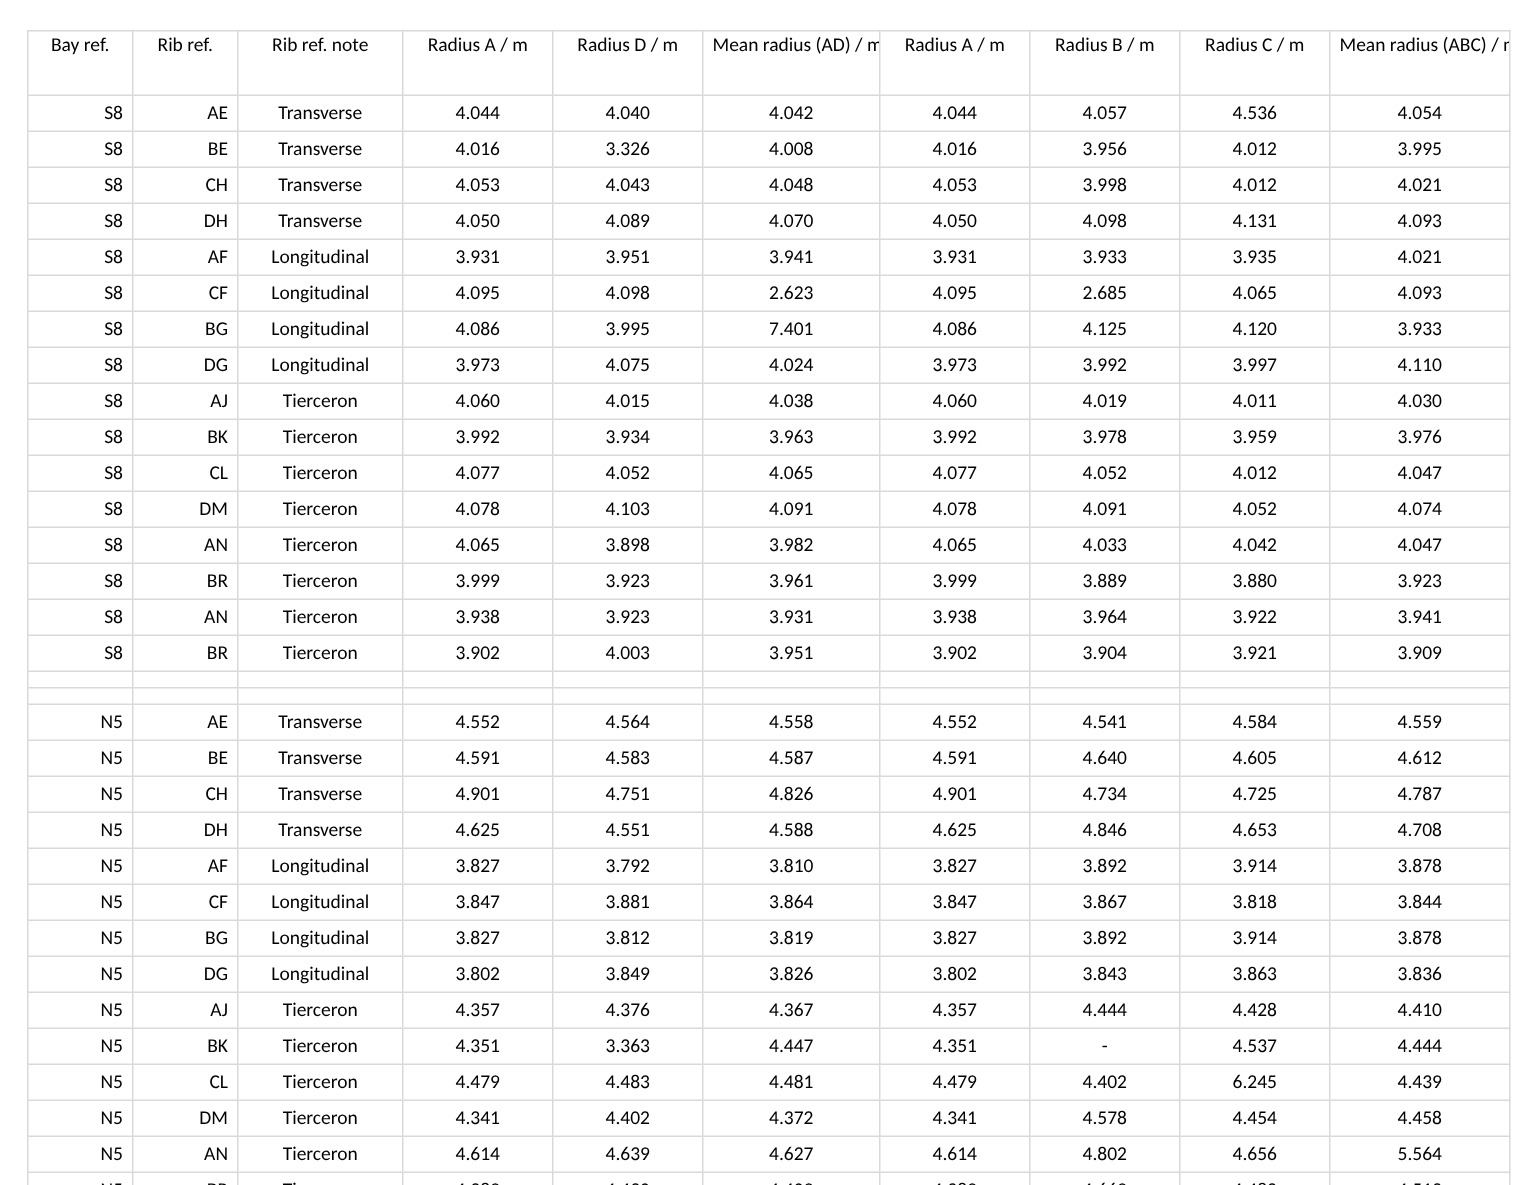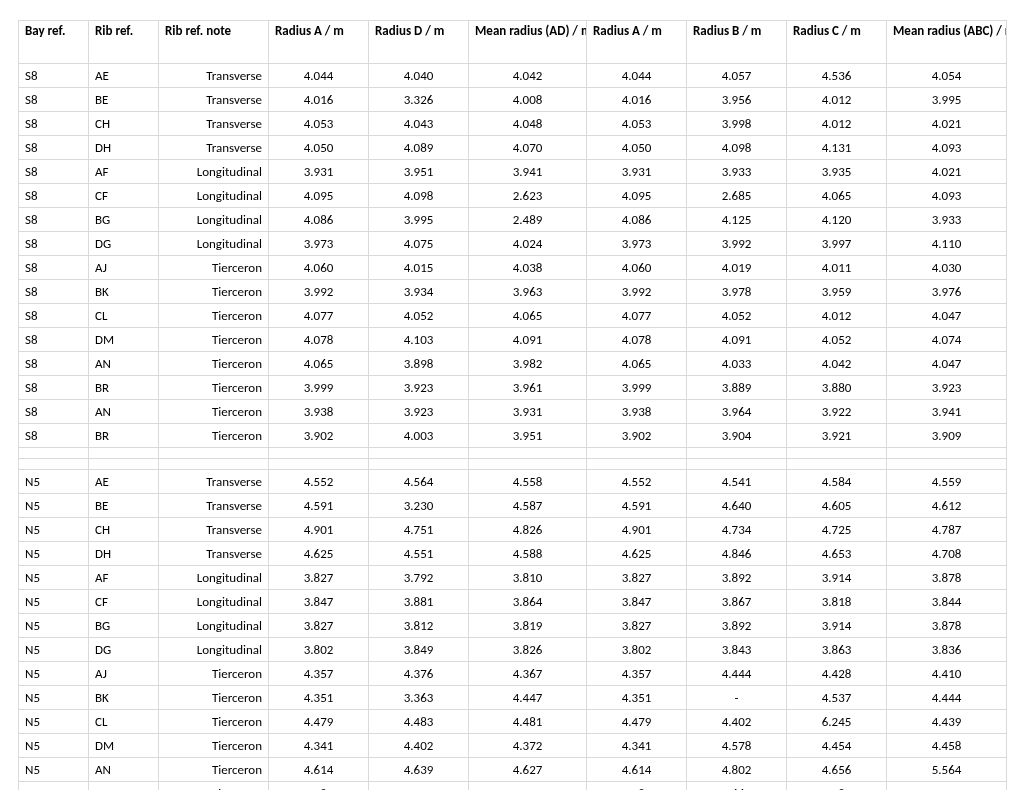--- a/index.html
+++ b/index.html
@@ -21,39 +21,39 @@
   }
   th, td {
     border: 1px solid #d9d9d9;
     padding: 2px 6px 2px 6px;
     height: 19px;
     vertical-align: middle;
     white-space: nowrap;
     overflow: hidden;
   }
   thead th {
-    font-weight: 700;
-    text-align: left;
+    font-weight: 400;
+    text-align: center;
     vertical-align: top;
     height: 38px;
     line-height: 1.25;
   }
   
   col.c0 { width: 70px; }
   col.c1 { width: 70px; }
   col.c2 { width: 110px; }
   col.c3 { width: 100px; }
   col.c4 { width: 100px; }
   col.c5 { width: 118px; }
   col.c6 { width: 100px; }
   col.c7 { width: 100px; }
   col.c8 { width: 100px; }
   col.c9 { width: 120px; }
-  td.txt { text-align: right; }
-  td.ctr { text-align: left; }
+  td.txt { text-align: center; }
+  td.ctr { text-align: right; }
   td.num { text-align: center; }
   tr.blank td { height: 10px; padding-top:0; padding-bottom:0; }
 </style>
 </head>
 <body>
 
 <div class="sheet">
   <table>
     <colgroup>
       <col class="c0">
@@ -160,21 +160,21 @@
           <td class="num">2.685</td>
           <td class="num">4.065</td>
           <td class="num">4.093</td>
         </tr>
         <tr>
           <td class="ctr">S8</td>
           <td class="ctr">BG</td>
           <td class="txt">Longitudinal</td>
           <td class="num">4.086</td>
           <td class="num">3.995</td>
-          <td class="num">2.489</td>
+          <td class="num">7.401</td>
           <td class="num">4.086</td>
           <td class="num">4.125</td>
           <td class="num">4.120</td>
           <td class="num">3.933</td>
         </tr>
         <tr>
           <td class="ctr">S8</td>
           <td class="ctr">DG</td>
           <td class="txt">Longitudinal</td>
           <td class="num">3.973</td>
@@ -315,21 +315,21 @@
           <td class="num">4.552</td>
           <td class="num">4.541</td>
           <td class="num">4.584</td>
           <td class="num">4.559</td>
         </tr>
         <tr>
           <td class="ctr">N5</td>
           <td class="ctr">BE</td>
           <td class="txt">Transverse</td>
           <td class="num">4.591</td>
-          <td class="num">3.230</td>
+          <td class="num">4.583</td>
           <td class="num">4.587</td>
           <td class="num">4.591</td>
           <td class="num">4.640</td>
           <td class="num">4.605</td>
           <td class="num">4.612</td>
         </tr>
         <tr>
           <td class="ctr">N5</td>
           <td class="ctr">CH</td>
           <td class="txt">Transverse</td>

